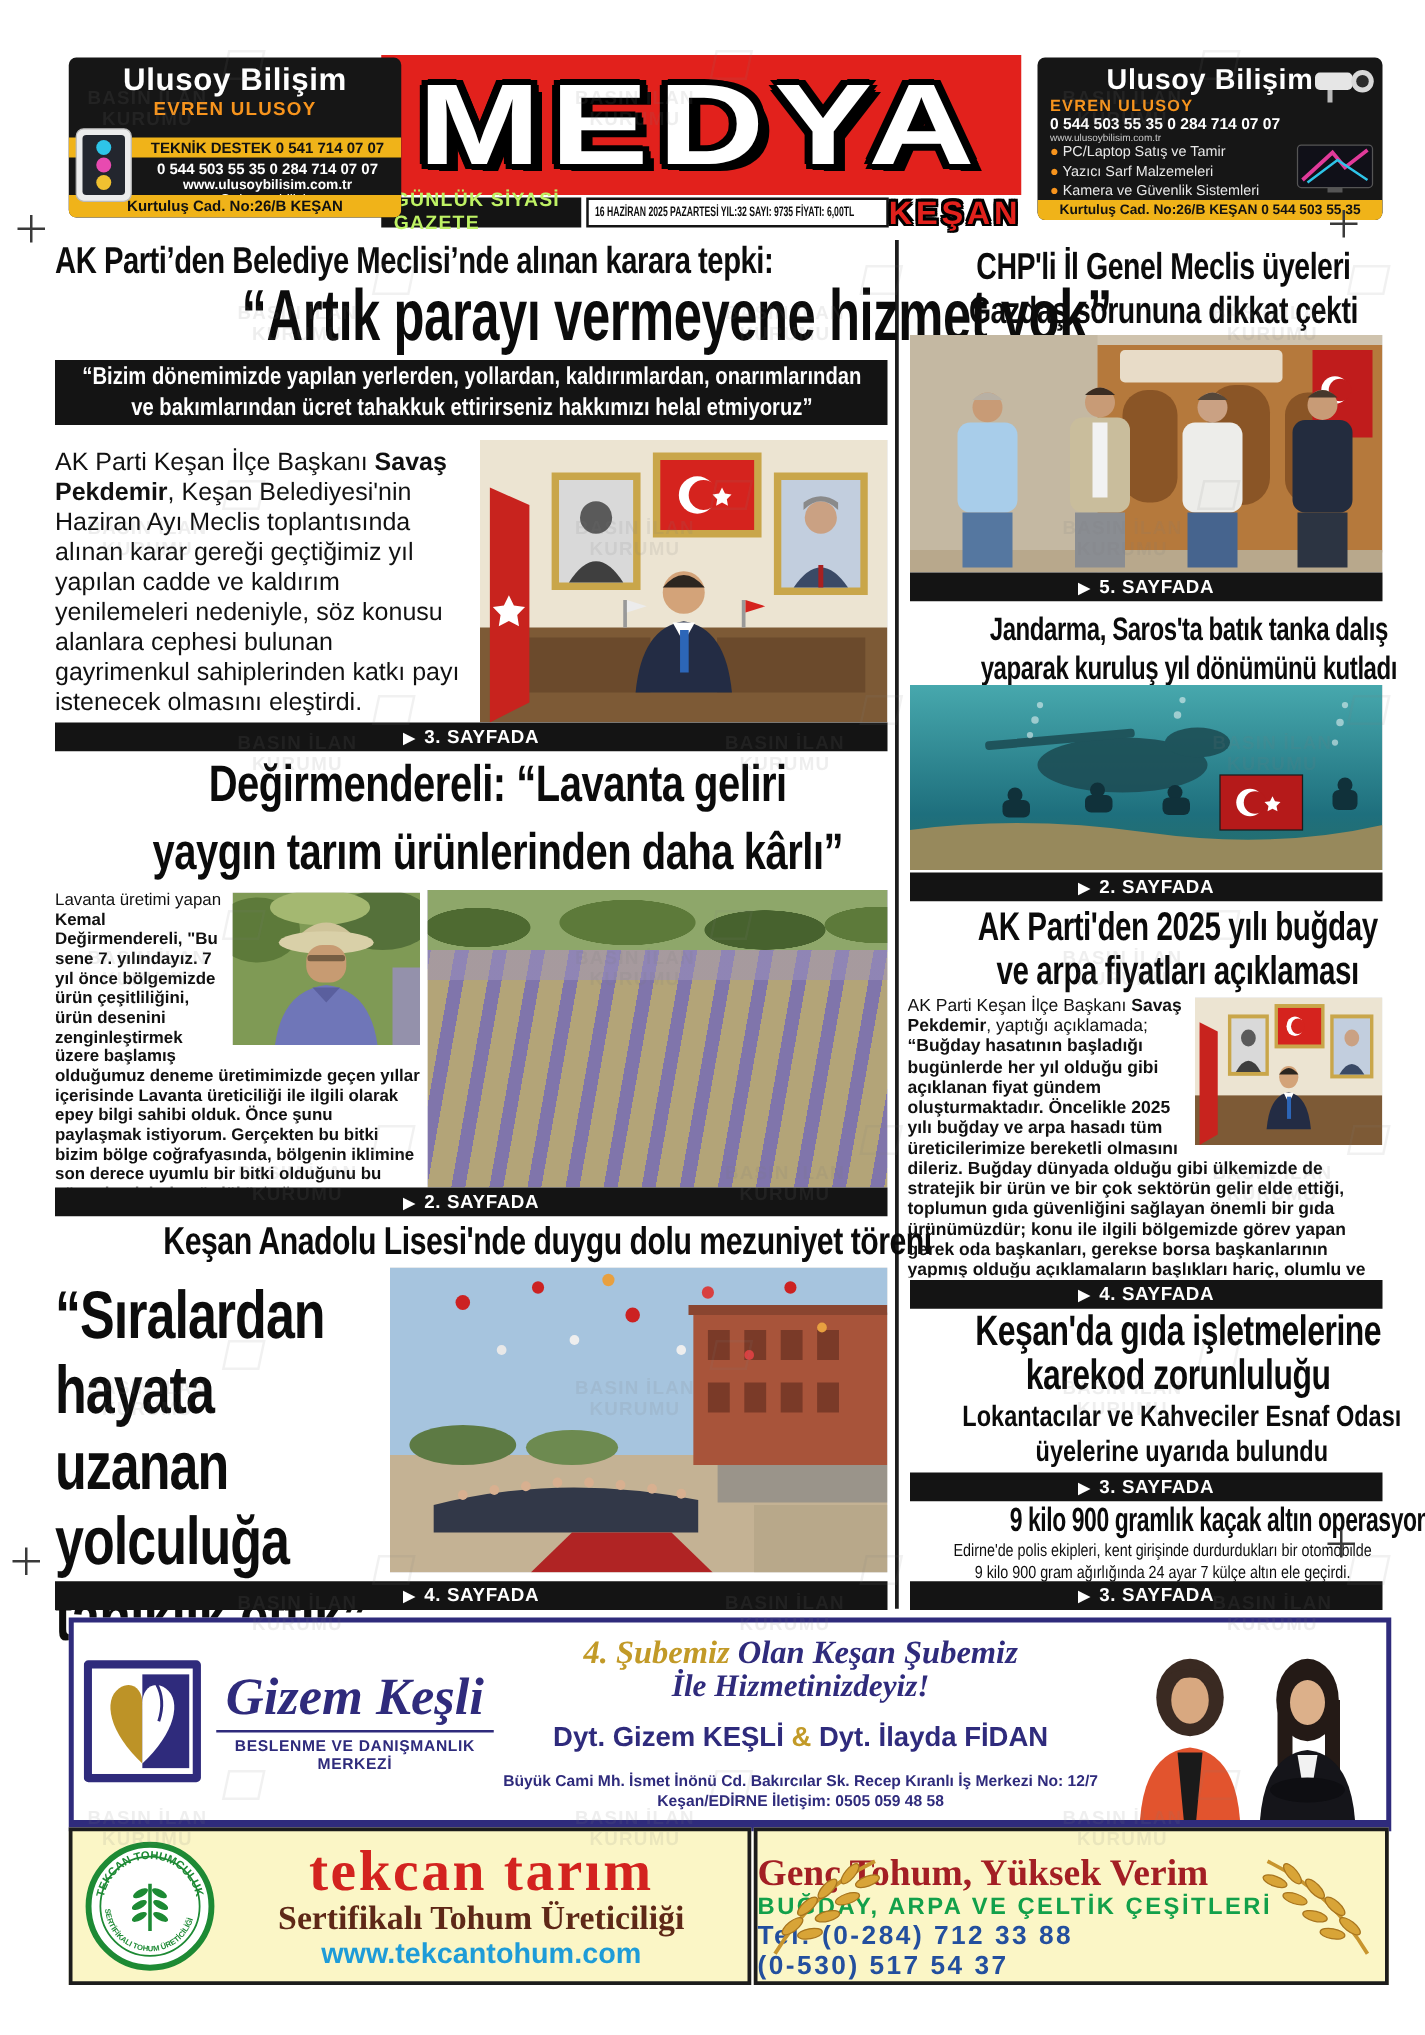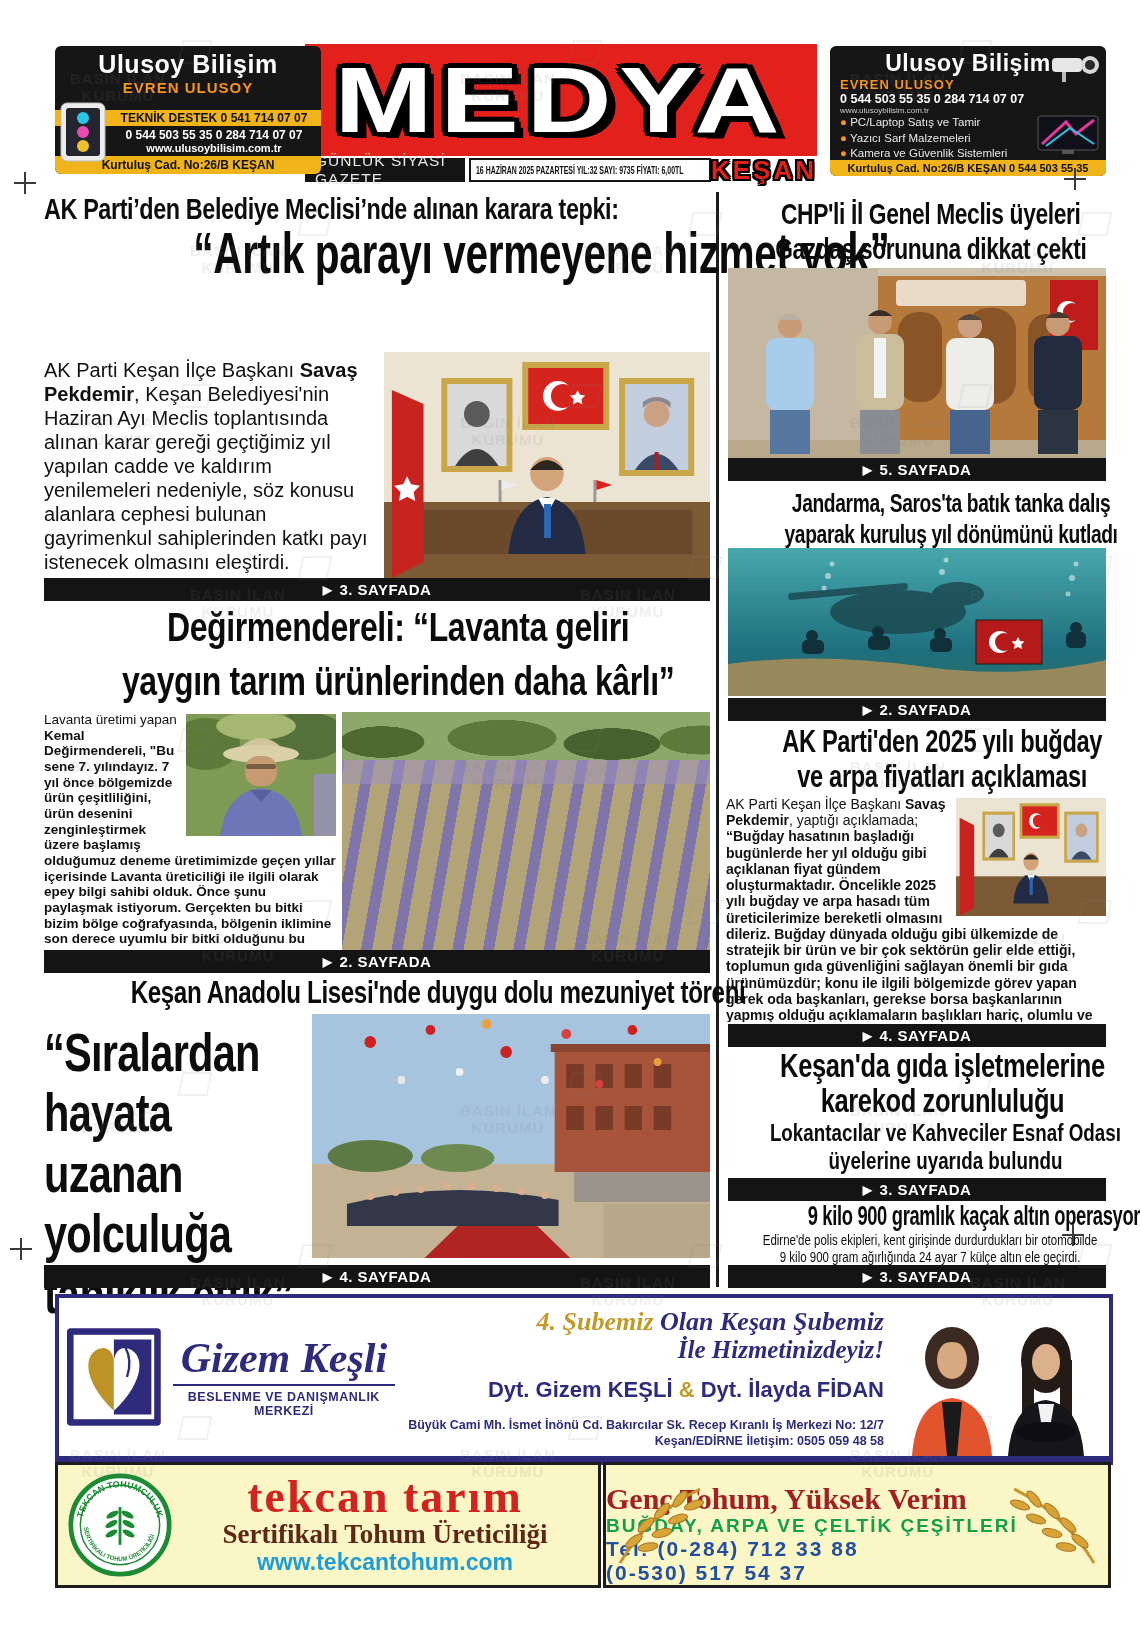--- a/index.html
+++ b/index.html
@@ -19,21 +19,21 @@
   .topad .t1{font-size:25px;font-weight:bold;letter-spacing:.5px;margin-top:4px;}
   .topad .t2{color:#f7941d;font-weight:bold;font-size:15px;letter-spacing:1px;}
   .yband{background:#f0b319;color:#111;font-weight:bold;}
   
   #masthead{position:absolute;left:305px;top:44px;width:512px;height:112px;background:#e2211c;z-index:1;
             display:flex;align-items:center;justify-content:center;}
   #masthead .title{font-weight:bold;font-size:92px;color:#fff;letter-spacing:6px;line-height:1;
        transform:scaleX(1.28);transform-origin:center;
        text-shadow:-4px -4px 0 #000,4px -4px 0 #000,-4px 4px 0 #000,4px 4px 0 #000,-5px 0 0 #000,5px 0 0 #000,0 -5px 0 #000,0 5px 0 #000,7px 6px 0 #000;}
   #mastrow{position:absolute;left:305px;top:158px;width:512px;height:24px;display:flex;align-items:center;z-index:1;}
-  #tagline{background:#141414;color:#e5e5e5;font-weight:normal;font-size:15.5px;letter-spacing:1px;height:24px;
+  #tagline{background:#141414;color:#bef264;font-weight:bold;font-size:15.5px;letter-spacing:1px;height:24px;
            display:flex;align-items:center;padding:0 10px;}
   #datebox{background:#fff;border:2px solid #141414;height:20px;display:flex;align-items:center;padding:0 5px;margin-left:4px;width:228px;overflow:visible;}
   #datebox span{font-weight:bold;font-size:11px;}
   #cityname{margin-left:auto;color:#e2211c;font-weight:bold;font-size:26px;letter-spacing:3px;line-height:1;
        text-shadow:-2px -2px 0 #000,2px -2px 0 #000,-2px 2px 0 #000,2px 2px 0 #000,-2px 0 0 #000,2px 0 0 #000,0 -2px 0 #000,0 2px 0 #000;}
   
   #coldiv{position:absolute;left:716px;top:192px;width:2.5px;height:1095px;background:#1c1c1c;}
   .crop{position:absolute;width:22px;height:22px;z-index:5;}
   .crop:before{content:"";position:absolute;left:10px;top:0;bottom:0;width:2px;background:#3a3a3a;}
   .crop:after{content:"";position:absolute;top:10px;left:0;right:0;height:2px;background:#3a3a3a;}
@@ -118,20 +118,24 @@
   <div class="crop" style="left:10px;top:1238px;"></div>
   <div class="crop" style="left:1062px;top:1224px;"></div>
 
   <div id="coldiv"></div>
 
   <div class="abs" style="left:44px;top:192px;width:670px;font-size:30px;font-weight:bold;letter-spacing:-.5px;">
     <span class="cond-l" style="--sx:.78;display:inline-block;">AK Parti’den Belediye Meclisi’nde alınan karara tepki:</span>
   </div>
   <div class="abs hl" style="left:44px;top:224px;width:666px;font-size:58px;line-height:1;">
     <span class="cond" style="--sx:.7;display:inline-block;">“Artık parayı vermeyene hizmet yok”</span>
+  </div>
+  <div class="abs" style="left:44px;top:288px;width:666px;height:52px;background:#141414;color:#fff;display:flex;align-items:center;justify-content:center;">
+    <span class="cond" style="--sx:.83;font-size:19.5px;font-weight:bold;text-align:center;line-height:1.3;">“Bizim dönemimizde yapılan yerlerden, yollardan, kaldırımlardan, onarımlarından
+ve bakımlarından ücret tahakkuk ettirirseniz hakkımızı helal etmiyoruz”</span>
   </div>
   <div class="abs bodytext" style="left:44px;top:358px;width:332px;height:218px;font-size:20px;line-height:1.2;overflow:hidden;">
     <span>AK Parti Keşan İlçe Başkanı </span><b>Savaş Pekdemir</b><span>, Keşan Belediyesi'nin Haziran Ayı Meclis toplantısında alınan karar gereği geçtiğimiz yıl yapılan cadde ve kaldırım yenilemeleri nedeniyle, söz konusu alanlara cephesi bulunan gayrimenkul sahiplerinden katkı payı istenecek olmasını eleştirdi.</span>
   </div>
 
   <div class="photo" style="left:384px;top:352px;width:326px;height:226px;">
     <svg viewBox="0 0 330 226" preserveAspectRatio="none">
       <rect width="330" height="226" fill="#ece4d2"></rect>
       <rect y="150" width="330" height="76" fill="#7d5a36"></rect>
       <rect x="18" y="158" width="120" height="44" fill="#6b4a2c"></rect>
@@ -443,21 +447,21 @@
         <path d="M50 88 C22 62 16 34 30 24 C42 16 50 26 50 36 Z" fill="#bd9327"></path>
         <path d="M50 88 C78 62 84 34 70 24 C58 16 50 26 50 36 Z" fill="#fff"></path>
         <path d="M62 20 Q70 34 64 52" stroke="#2f2b7c" stroke-width="2.5" fill="none"></path>
       </svg>
       <div style="margin-left:10px;text-align:center;">
         <div class="serifi" style="font-size:42px;color:#2f2b7c;line-height:1.05;">Gizem Keşli</div>
         <div style="height:2px;background:#2f2b7c;margin:4px 2px;"></div>
         <div style="font-size:12.5px;font-weight:bold;color:#2f2b7c;letter-spacing:.5px;">BESLENME VE DANIŞMANLIK MERKEZİ</div>
       </div>
     </div>
-    <div style="flex:1;text-align:right;padding-top:10px;">
+    <div style="flex:1;text-align:center;padding-top:10px;">
       <div class="serifi" style="font-size:26px;line-height:1.1;color:#2f2b7c;">
         <span style="color:#c29a28;">4. Şubemiz</span><span> Olan Keşan Şubemiz</span>
       </div>
       <div class="serifi" style="font-size:25px;color:#2f2b7c;line-height:1.05;">İle Hizmetinizdeyiz!</div>
       <div style="font-size:22px;font-weight:bold;color:#2f2b7c;margin-top:14px;">
         <span>Dyt. Gizem KEŞLİ </span><span style="color:#c29a28;">&amp;</span><span> Dyt. İlayda FİDAN</span>
       </div>
       <div style="font-size:12.5px;font-weight:bold;color:#2f2b7c;margin-top:14px;line-height:1.3;">
         <div>Büyük Cami Mh. İsmet İnönü Cd. Bakırcılar Sk. Recep Kıranlı İş Merkezi No: 12/7</div>
         <div>Keşan/EDİRNE     İletişim: 0505 059 48 58</div>

